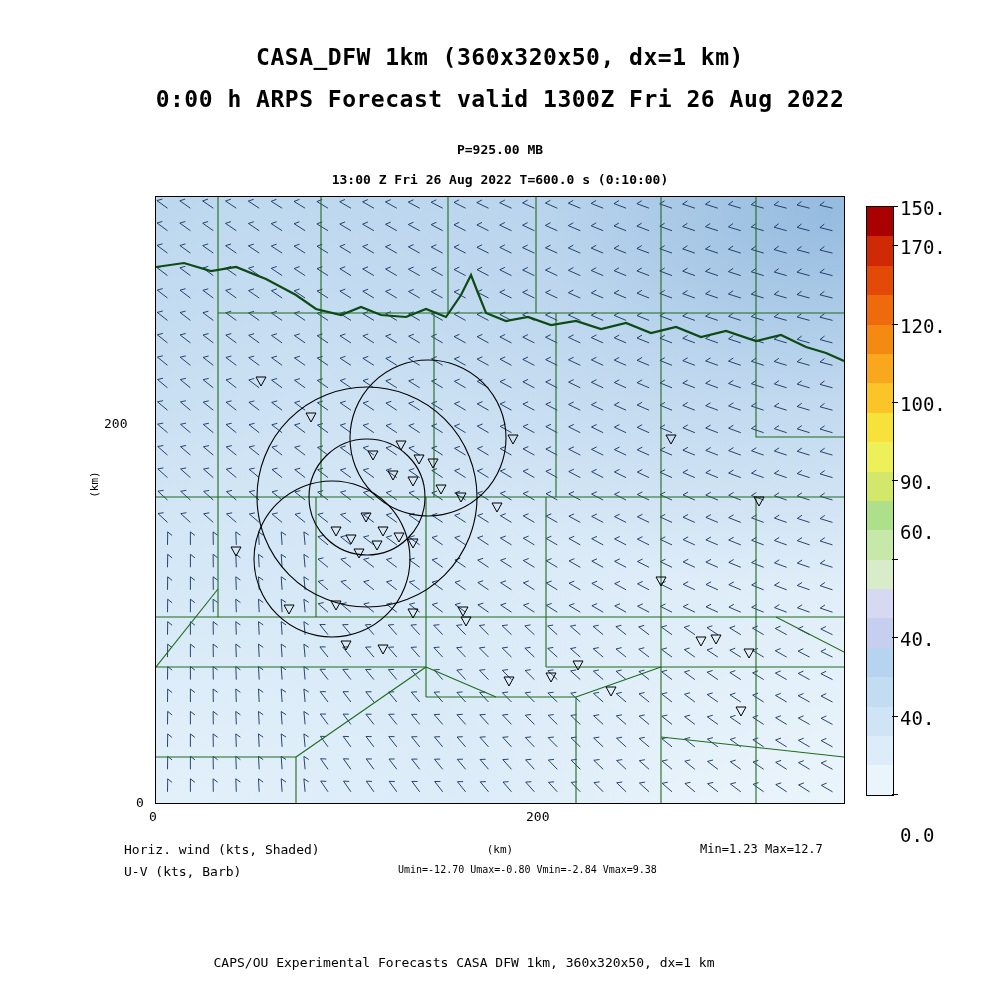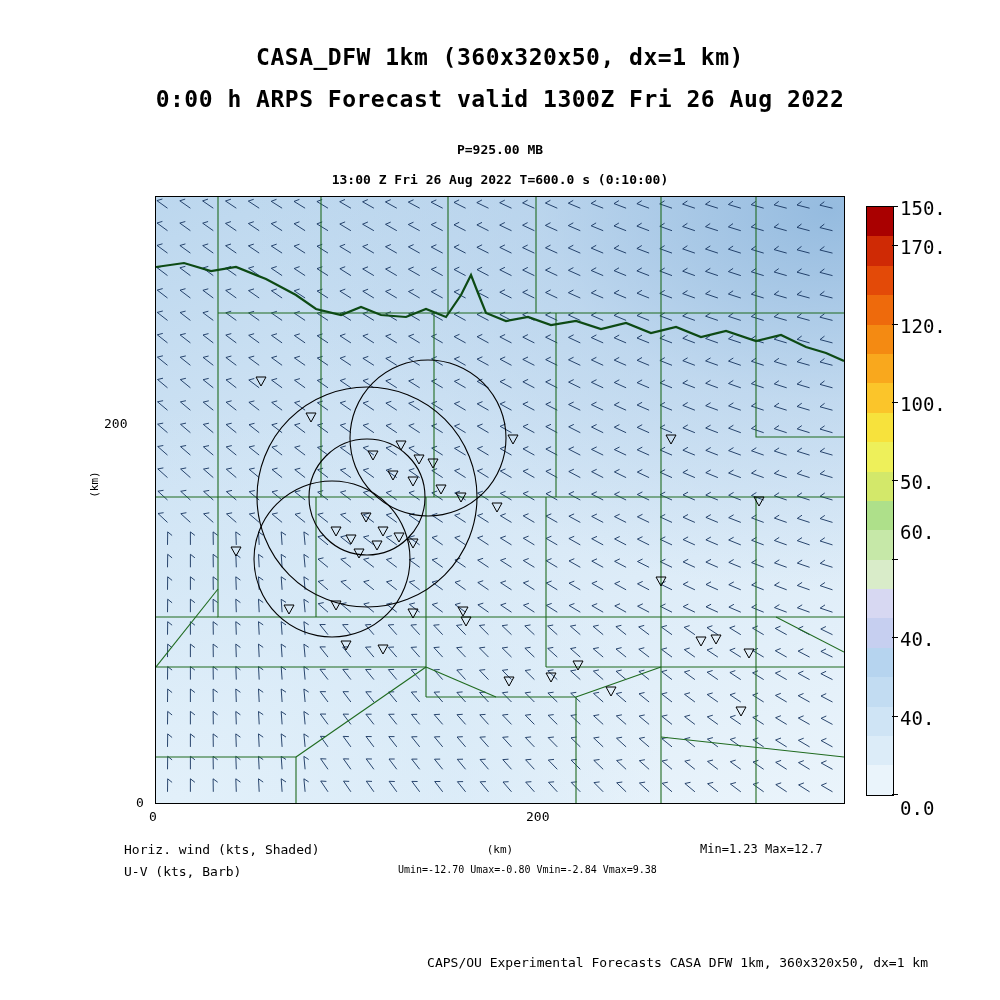--- a/index.html
+++ b/index.html
@@ -57,21 +57,21 @@
   #cbar{position:absolute;left:866px;top:206px;width:26px;height:588px;border:1px solid #000;}
   #cbar div{width:100%;}
   .cblabel{position:absolute;left:900px;font-size:19px;}
   .cbtick{position:absolute;left:892px;width:6px;height:1px;background:#000;}
 
   
   #f1{position:absolute;left:124px;top:842px;font-size:13px;}
   #f2{position:absolute;left:124px;top:864px;font-size:13px;}
   #f3{position:absolute;left:700px;top:842px;font-size:12px;}
   #f4{position:absolute;left:398px;top:864px;font-size:10px;}
-  #bottomnote{position:absolute;left:0;top:955px;width:928px;text-align:right;font-size:13px;}
+  #bottomnote{position:absolute;left:0;top:955px;width:928px;text-align:center;font-size:13px;}
 </style>
 </head>
 <body>
 
 <div id="title1" class="t-center">CASA_DFW 1km (360x320x50, dx=1 km)</div>
 <div id="title2" class="t-center">0:00 h ARPS Forecast valid 1300Z Fri 26 Aug 2022</div>
 <div id="sub1" class="t-center">P=925.00 MB</div>
 <div id="sub2" class="t-center">13:00 Z Fri 26 Aug 2022    T=600.0 s (0:10:00)</div>
 
 <div id="plotbox">
@@ -1019,29 +1019,29 @@
     <div style="height: 5%; background: rgb(220, 236, 248);"></div>
     <div style="height: 5%; background: rgb(234, 244, 251);"></div>
   </div>
 
 <div id="f1">Horiz. wind (kts, Shaded)</div>
 <div id="f2">U-V (kts, Barb)</div>
 <div id="f3">Min=1.23 Max=12.7</div>
 <div id="f4">Umin=-12.70 Umax=-0.80 Vmin=-2.84 Vmax=9.38</div>
 <div id="bottomnote">CAPS/OU Experimental Forecasts  CASA DFW 1km, 360x320x50, dx=1 km</div>
 
-<div class="cblabel" style="top: 797px; text-align: right;">0.0</div>
+<div class="cblabel" style="top: 824px; text-align: right;">0.0</div>
 <div class="cbtick" style="top: 794px;"></div>
 <div class="cblabel" style="top: 706.6px;">40.</div>
 <div class="cbtick" style="top: 715.6px;"></div>
 <div class="cblabel" style="top: 628.2px;">40.</div>
 <div class="cbtick" style="top: 637.2px;"></div>
 <div class="cblabel" style="top: 521px;">60.</div>
 <div class="cbtick" style="top: 558.8px;"></div>
-<div class="cblabel" style="top: 471.4px;">50.</div>
+<div class="cblabel" style="top: 471.4px;">90.</div>
 <div class="cbtick" style="top: 480.4px;"></div>
 <div class="cblabel" style="top: 393px;">100.</div>
 <div class="cbtick" style="top: 402px;"></div>
 <div class="cblabel" style="top: 314.6px;">120.</div>
 <div class="cbtick" style="top: 323.6px;"></div>
 <div class="cblabel" style="top: 236.2px;">170.</div>
 <div class="cbtick" style="top: 245.2px;"></div>
 <div class="cblabel" style="top: 197px;">150.</div>
 <div class="cbtick" style="top: 206px;"></div>
 

